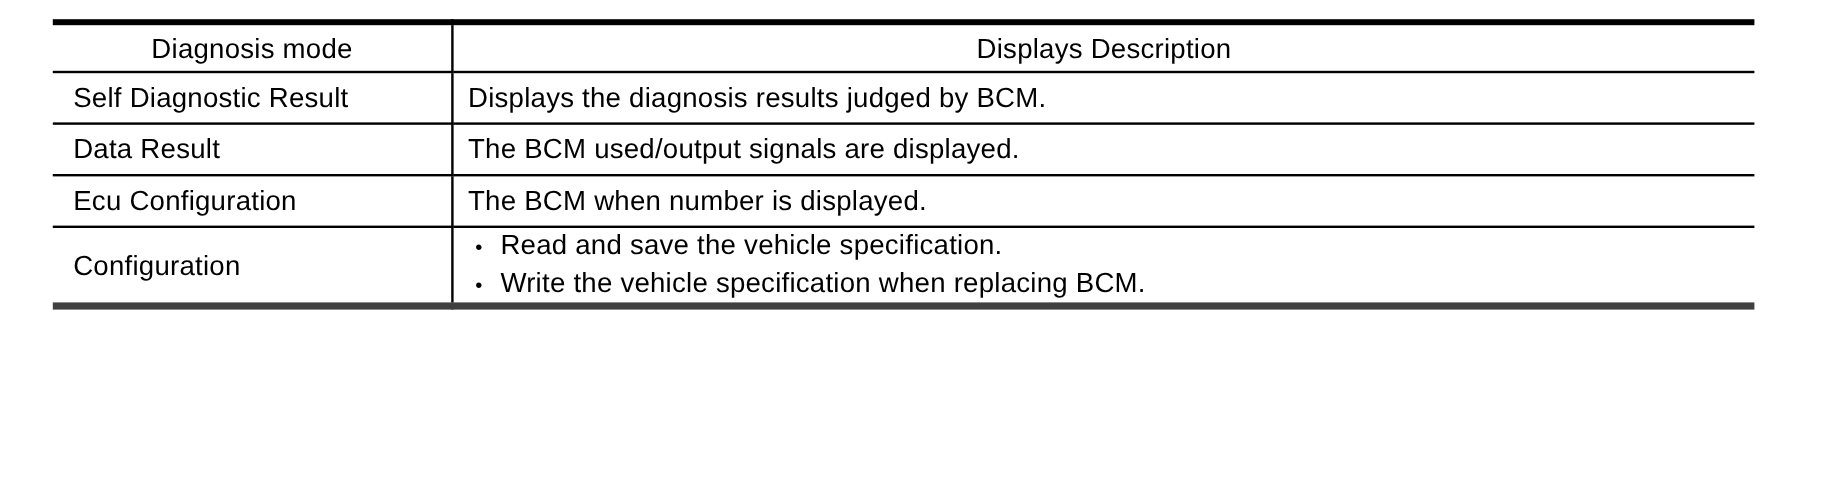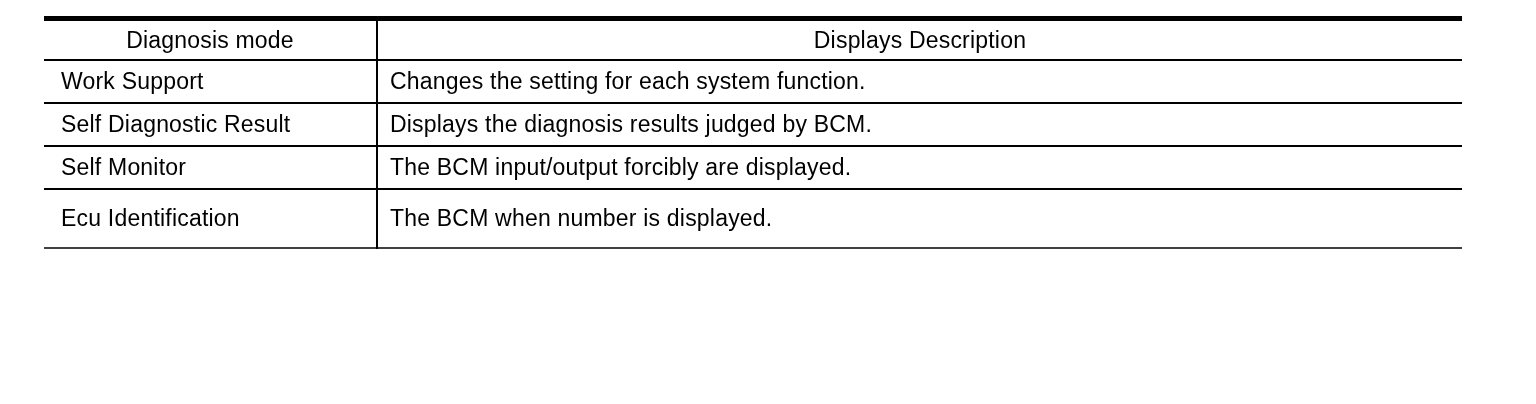--- a/index.html
+++ b/index.html
@@ -16,21 +16,21 @@
     -webkit-font-smoothing: antialiased;
   }
   .doc-table {
     position: absolute;
     left: 44px;
     top: 16px;
     width: 1418px;
     border-collapse: collapse;
     table-layout: fixed;
     border-top: 5px solid #000;
-    border-bottom: 2px solid #404040;
+    border-bottom: 6px solid #404040;
     font-size: 23px;
     letter-spacing: 0.2px;
     line-height: 1.15;
   }
   col.c1 { width: 333px; }
   col.c2 { width: 1085px; }
   .doc-table th {
     font-weight: 400;
     font-size: 23px;
     text-align: center;
@@ -78,29 +78,38 @@
     <col class="c2">
   </colgroup>
   <thead>
     <tr>
       <th class="mode-col">Diagnosis mode</th>
       <th>Displays Description</th>
     </tr>
   </thead>
   <tbody>
     <tr>
-      <td class="mode">Work Support</td>
-      <td class="desc">Changes the setting for each system function.</td>
-    </tr>
-    <tr>
       <td class="mode">Self Diagnostic Result</td>
       <td class="desc">Displays the diagnosis results judged by BCM.</td>
     </tr>
     <tr>
-      <td class="mode">Self Monitor</td>
-      <td class="desc">The BCM input/output forcibly are displayed.</td>
+      <td class="mode">Data Result</td>
+      <td class="desc">The BCM used/output signals are displayed.</td>
     </tr>
     <tr>
-      <td class="mode">Ecu Identification</td>
+      <td class="mode">Ecu Configuration</td>
       <td class="desc">The BCM when number is displayed.</td>
+    </tr>
+    <tr>
+      <td class="mode">Configuration</td>
+      <td class="desc">
+        <div class="bullet-line">
+          <span class="bullet">•</span>
+          <span>Read and save the vehicle specification.</span>
+        </div>
+        <div class="bullet-line">
+          <span class="bullet">•</span>
+          <span>Write the vehicle specification when replacing BCM.</span>
+        </div>
+      </td>
     </tr>
   </tbody>
 </table>
 
 </body></html>

